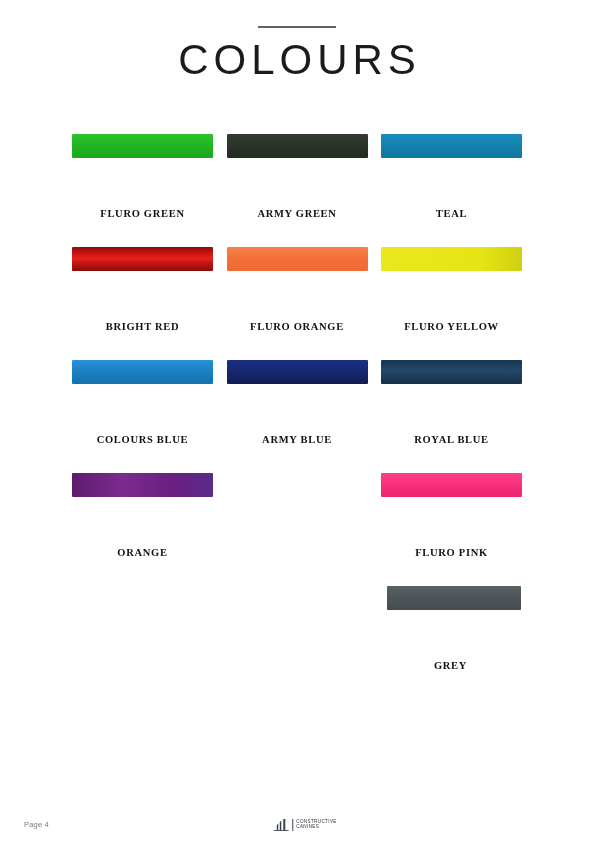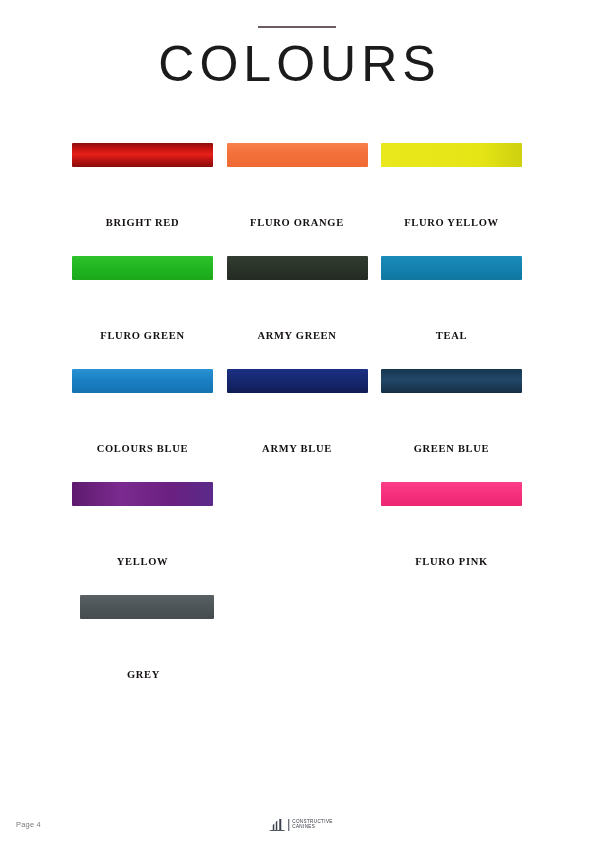--- a/index.html
+++ b/index.html
@@ -29,41 +29,41 @@
   }
   .title-rule {
     width: 78px;
     height: 2px;
     background: #6b5b63;
     margin: 0 auto 10px auto;
   }
   .page-title {
     font-family: "Liberation Sans", sans-serif;
     font-weight: 300;
-    font-size: 50px;
+    font-size: 42px;
     letter-spacing: 5px;
     color: #1b1b1b;
     line-height: 1.05;
     margin: 0;
     padding-left: 5px;
   }
 
   
   .grid {
     margin-top: 52px;
     padding: 0 72px;
   }
   .swatch-row {
     display: flex;
     justify-content: space-between;
     align-items: flex-start;
     margin-bottom: 28px;
   }
   .swatch-row.last-row {
-    justify-content: flex-start;
+    justify-content: flex-end;
     margin-top: 10px;
   }
   .swatch-row.last-row .swatch-cell {
     width: 143px;
   }
   .swatch-cell {
     width: 141px;
     display: flex;
     flex-direction: column;
     align-items: center;
@@ -98,21 +98,21 @@
   .last-row .swatch-cell:nth-child(1) .swatch-bar {
     margin-left: 6px;
   }
   .last-row .swatch-cell:nth-child(2) .swatch-bar {
     margin-left: 8px;
   }
 
   
   .footer {
     position: absolute;
-    left: 8px;
+    left: 16px;
     right: 0;
     bottom: 8px;
     height: 26px;
   }
   .page-number {
     position: absolute;
     left: 8px;
     bottom: 4px;
     font-family: "Liberation Sans", sans-serif;
     font-size: 7.5px;
@@ -160,20 +160,41 @@
   <div class="header">
     <div class="title-rule"></div>
     <h1 class="page-title">COLOURS</h1>
   </div>
 
   <div class="grid">
 
     <div class="swatch-row">
       <div class="swatch-cell">
         <div class="swatch-bar-wrap">
+          <div class="swatch-bar" style="background: linear-gradient(rgb(46, 195, 43) 0%, rgb(33, 181, 33) 50%, rgb(27, 168, 27) 100%);"></div>
+        </div>
+        <div class="swatch-label">FLURO GREEN</div>
+      </div>
+      <div class="swatch-cell">
+        <div class="swatch-bar-wrap">
+          <div class="swatch-bar" style="background: linear-gradient(rgb(51, 60, 48) 0%, rgb(42, 51, 40) 55%, rgb(34, 42, 33) 100%);"></div>
+        </div>
+        <div class="swatch-label">ARMY GREEN</div>
+      </div>
+      <div class="swatch-cell">
+        <div class="swatch-bar-wrap">
+          <div class="swatch-bar" style="background: linear-gradient(rgb(26, 140, 186) 0%, rgb(19, 128, 173) 55%, rgb(15, 118, 159) 100%);"></div>
+        </div>
+        <div class="swatch-label">TEAL</div>
+      </div>
+    </div>
+
+    <div class="swatch-row">
+      <div class="swatch-cell">
+        <div class="swatch-bar-wrap">
           <div class="swatch-bar" style="background: linear-gradient(rgb(141, 13, 11) 0%, rgb(192, 18, 15) 22%, rgb(232, 32, 26) 48%, rgb(184, 19, 16) 72%, rgb(138, 12, 10) 100%);"></div>
         </div>
         <div class="swatch-label">BRIGHT RED</div>
       </div>
       <div class="swatch-cell">
         <div class="swatch-bar-wrap">
           <div class="swatch-bar" style="background: linear-gradient(rgb(249, 128, 75) 0%, rgb(244, 112, 58) 45%, rgb(239, 106, 51) 100%);"></div>
         </div>
         <div class="swatch-label">FLURO ORANGE</div>
       </div>
@@ -181,65 +202,44 @@
         <div class="swatch-bar-wrap">
           <div class="swatch-bar" style="background: linear-gradient(90deg, rgb(233, 232, 28) 0%, rgb(229, 229, 22) 70%, rgb(207, 208, 15) 100%);"></div>
         </div>
         <div class="swatch-label">FLURO YELLOW</div>
       </div>
     </div>
 
     <div class="swatch-row">
       <div class="swatch-cell">
         <div class="swatch-bar-wrap">
-          <div class="swatch-bar" style="background: linear-gradient(rgb(46, 195, 43) 0%, rgb(33, 181, 33) 50%, rgb(27, 168, 27) 100%);"></div>
-        </div>
-        <div class="swatch-label">FLURO GREEN</div>
-      </div>
-      <div class="swatch-cell">
-        <div class="swatch-bar-wrap">
-          <div class="swatch-bar" style="background: linear-gradient(rgb(51, 60, 48) 0%, rgb(42, 51, 40) 55%, rgb(34, 42, 33) 100%);"></div>
-        </div>
-        <div class="swatch-label">ARMY GREEN</div>
-      </div>
-      <div class="swatch-cell">
-        <div class="swatch-bar-wrap">
-          <div class="swatch-bar" style="background: linear-gradient(rgb(26, 140, 186) 0%, rgb(19, 128, 173) 55%, rgb(15, 118, 159) 100%);"></div>
-        </div>
-        <div class="swatch-label">TEAL</div>
-      </div>
-    </div>
-
-    <div class="swatch-row">
-      <div class="swatch-cell">
-        <div class="swatch-bar-wrap">
           <div class="swatch-bar" style="background: linear-gradient(rgb(42, 147, 212) 0%, rgb(26, 128, 196) 45%, rgb(20, 114, 176) 100%);"></div>
         </div>
         <div class="swatch-label">COLOURS BLUE</div>
       </div>
       <div class="swatch-cell">
         <div class="swatch-bar-wrap">
           <div class="swatch-bar" style="background: linear-gradient(rgb(27, 48, 131) 0%, rgb(22, 39, 110) 50%, rgb(16, 29, 85) 100%);"></div>
         </div>
         <div class="swatch-label">ARMY BLUE</div>
       </div>
       <div class="swatch-cell">
         <div class="swatch-bar-wrap">
           <div class="swatch-bar" style="background: linear-gradient(rgb(23, 54, 79) 0%, rgb(34, 72, 106) 45%, rgb(21, 47, 69) 100%);"></div>
         </div>
-        <div class="swatch-label">GREEN BLUE</div>
+        <div class="swatch-label">ROYAL BLUE</div>
       </div>
     </div>
 
     <div class="swatch-row">
       <div class="swatch-cell">
         <div class="swatch-bar-wrap">
           <div class="swatch-bar" style="background: linear-gradient(90deg, rgb(94, 26, 110) 0%, rgb(123, 43, 143) 35%, rgb(106, 32, 128) 70%, rgb(90, 42, 138) 100%);"></div>
         </div>
-        <div class="swatch-label">YELLOW</div>
+        <div class="swatch-label">ORANGE</div>
       </div>
       <div class="swatch-cell">
         <div class="swatch-bar-wrap">
           <div class="swatch-bar" style="background: linear-gradient(rgb(251, 63, 136) 0%, rgb(247, 48, 124) 50%, rgb(236, 36, 114) 100%);"></div>
         </div>
         <div class="swatch-label">FLURO PINK</div>
       </div>
     </div>
 
     <div class="swatch-row last-row">

